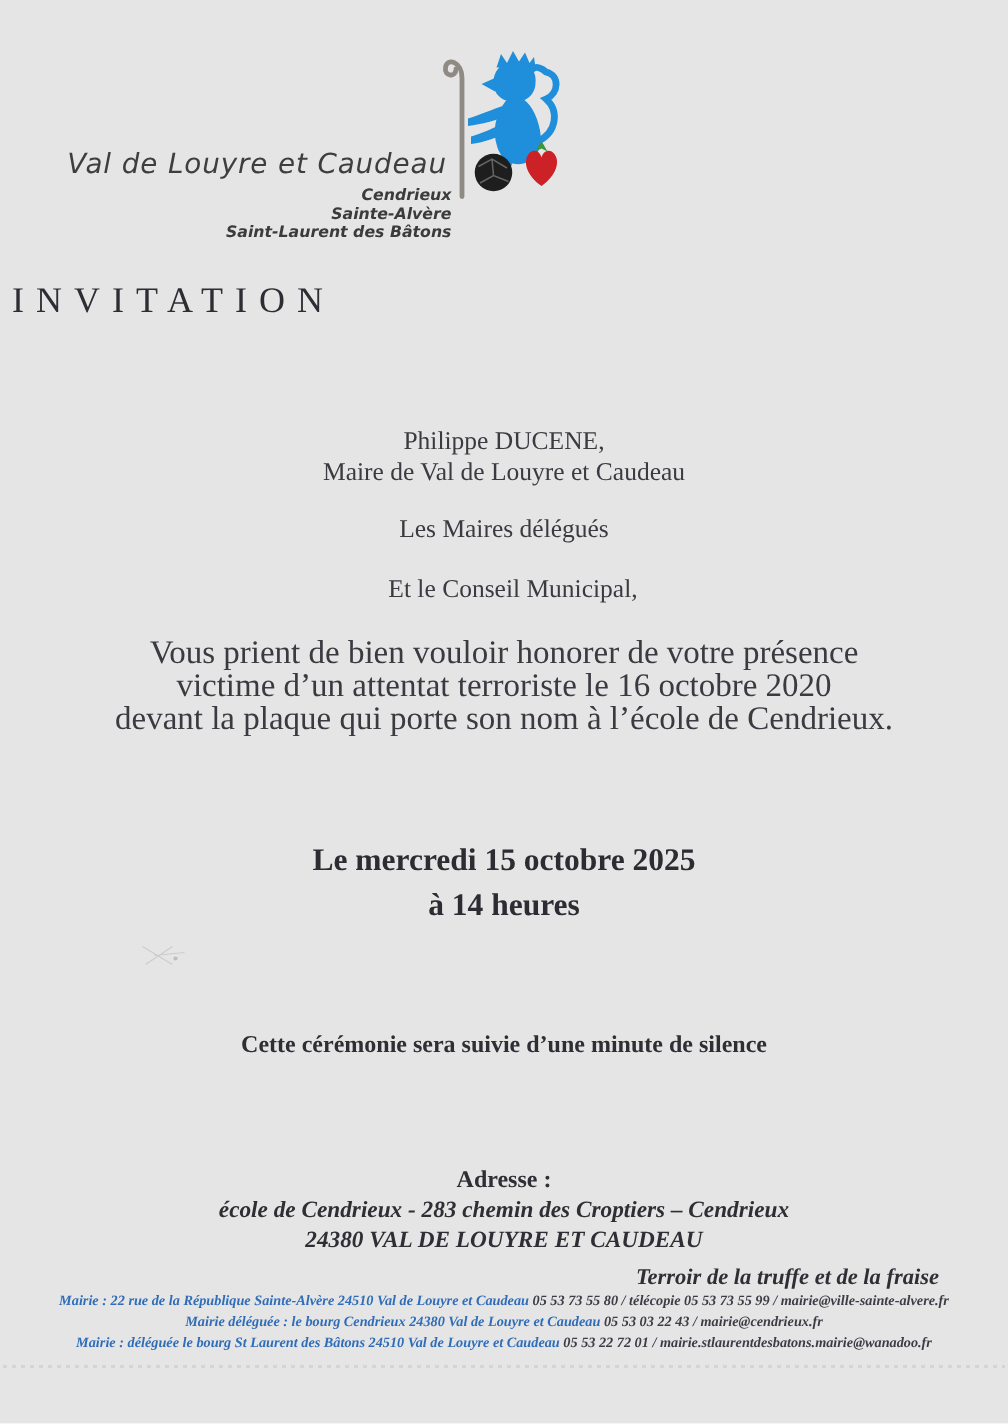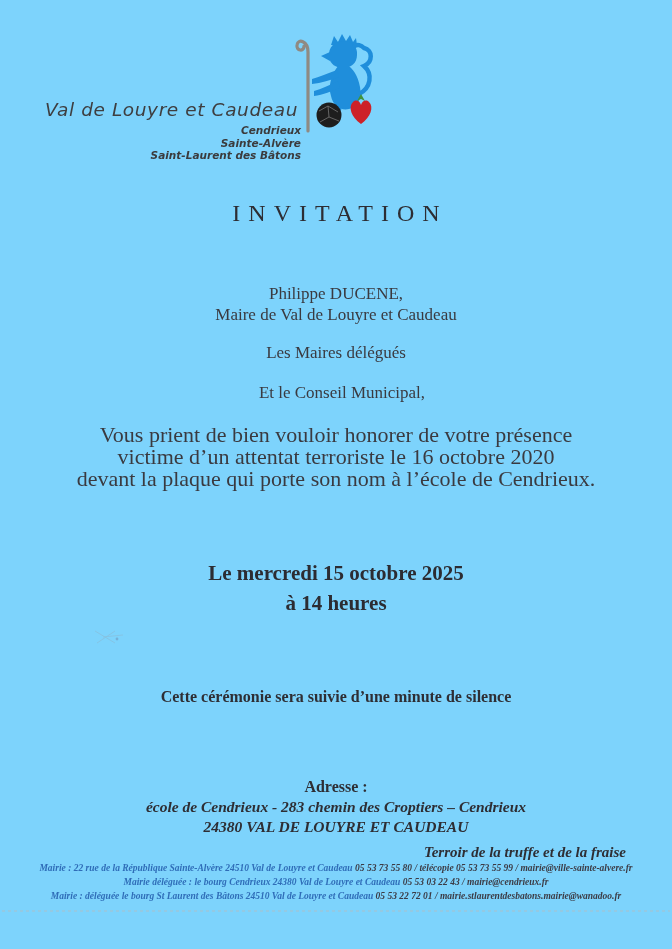--- a/index.html
+++ b/index.html
@@ -1,36 +1,36 @@
 <!DOCTYPE html>
 <html style="--text: #35353a; --accent_blue: #2f6db8; --contact_dark: #3c3c46; --lion_blue: #1f8edb; --staff_gray: #8f8a83; --truffle_black: #1e1e1e; --strawberry_red: #cd2128; --leaf_green: #41933c;"><head>
 <meta charset="utf-8">
 <style>
   html,body { margin:0; padding:0; background:#ffffff; }
   .page {
     position:relative; width:672px; height:949px; margin:0 auto;
-    background:#7dd3fc; overflow:hidden;
+    background:#e5e5e5; overflow:hidden;
     font-family:"Liberation Serif", serif; color:var(--text,#35353a);
   }
   
   .logo-svg { position:absolute; left:293px; top:32px; width:88px; height:102px; }
   .logo-name {
     position:absolute; top:99px; right:374px; white-space:nowrap;
     font-family:"DejaVu Sans", sans-serif; font-style:italic;
     font-size:18.5px; letter-spacing:0.6px; color:#3e3e40;
   }
   .logo-towns {
     position:absolute; top:124px; right:371px; text-align:right;
     font-family:"DejaVu Sans", sans-serif; font-style:italic; font-weight:bold;
     font-size:10.5px; line-height:12.5px; color:#3b3b3d;
   }
   
   .title {
-    position:absolute; top:188px; left:0; width:100%; text-align:center;
-    font-size:24px; letter-spacing:8px; text-indent:8px; color:#2d2d33;margin-top:12px;
+    position:absolute; top:188px; left:0; width:100%; 
+    font-size:24px; letter-spacing:8px; text-indent:8px; color:#2d2d33;
   }
   .hosts { position:absolute; top:283px; left:0; width:100%; text-align:center;
     font-size:17px; line-height:21px; color:#3a3a40; }
   .hosts .sp1 { margin-top:17px; }
   .hosts .sp2 { margin-top:19px;margin-left:12px; }
   .para { position:absolute; top:424px; left:0; width:100%; text-align:center;
     font-size:22px; line-height:22px; color:#3a3a40; }
   .event { position:absolute; top:558px; left:0; width:100%; text-align:center;
     font-weight:bold; font-size:21px; line-height:30px; color:#2c2c32; }
   .artifact { position:absolute; left:93px; top:627px; width:36px; height:22px; opacity:.32; }

